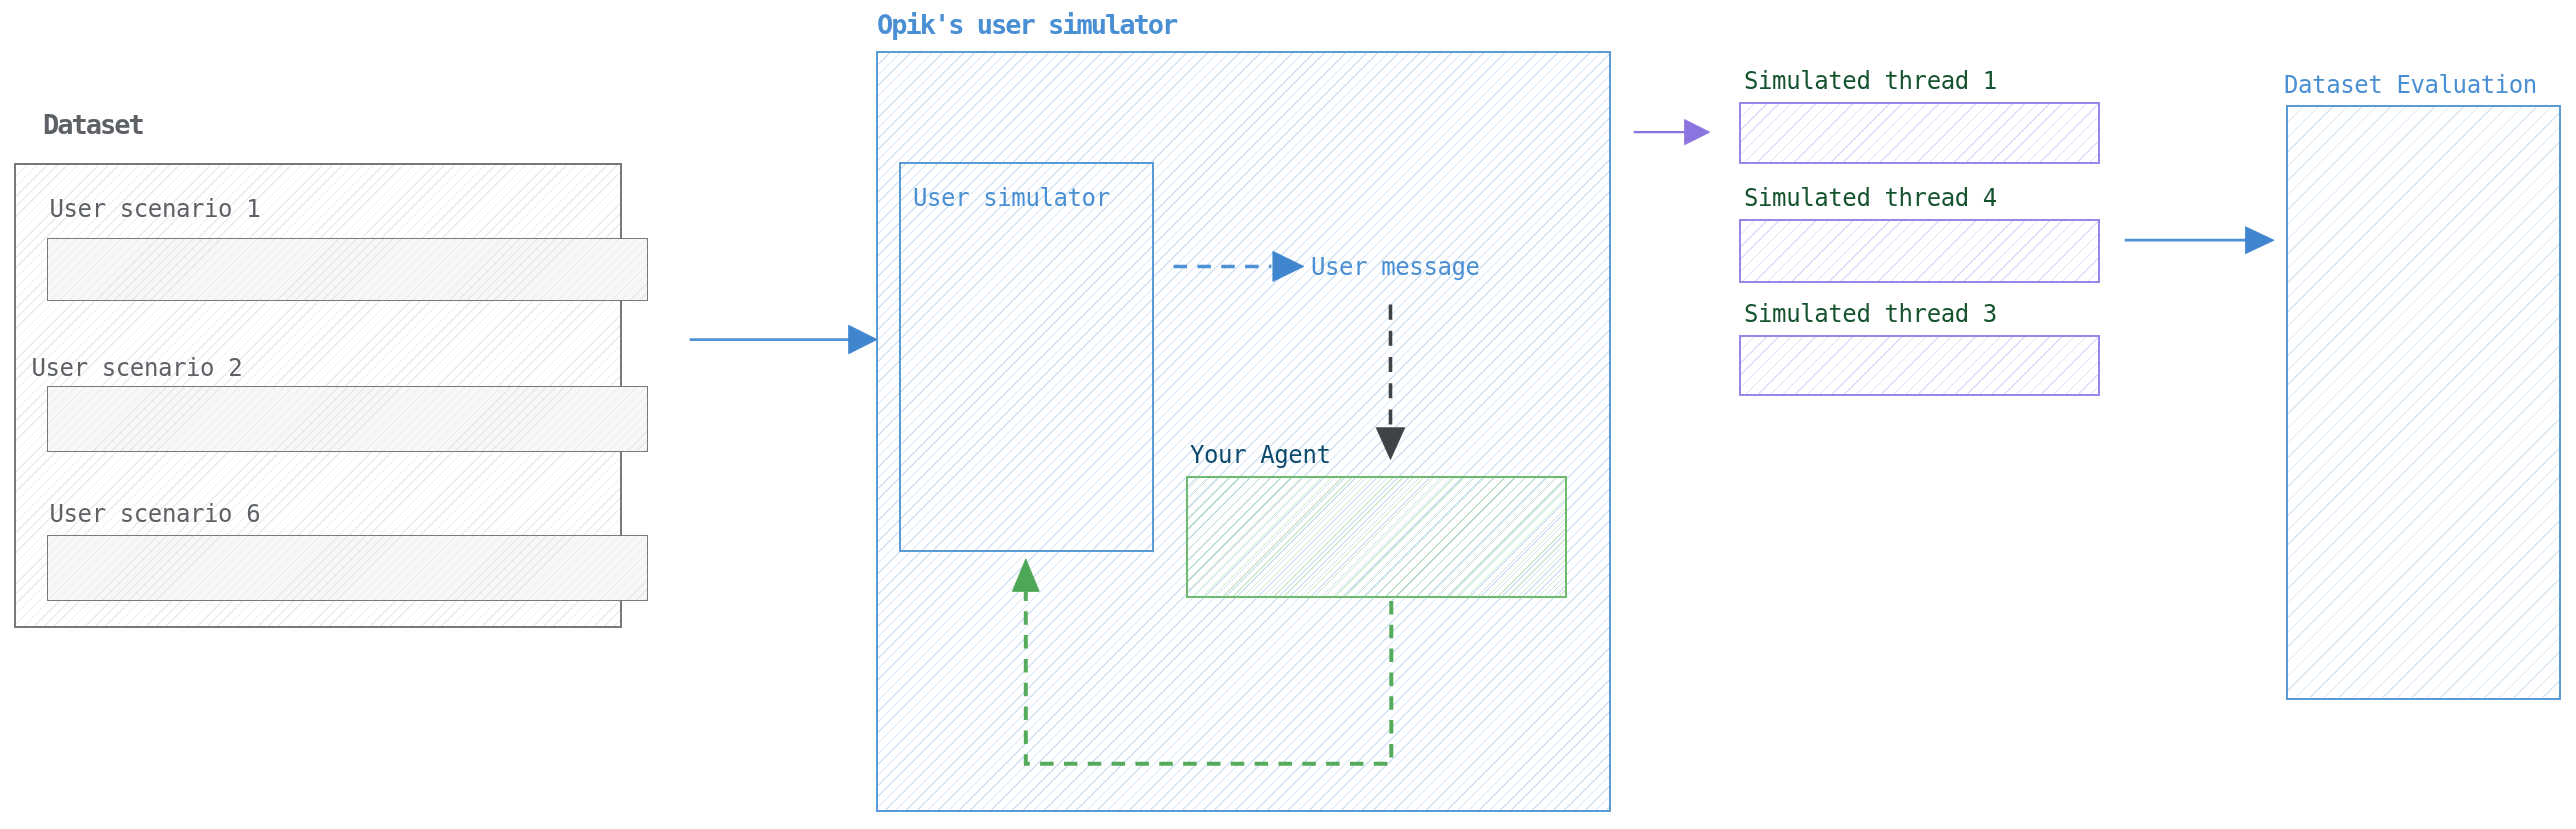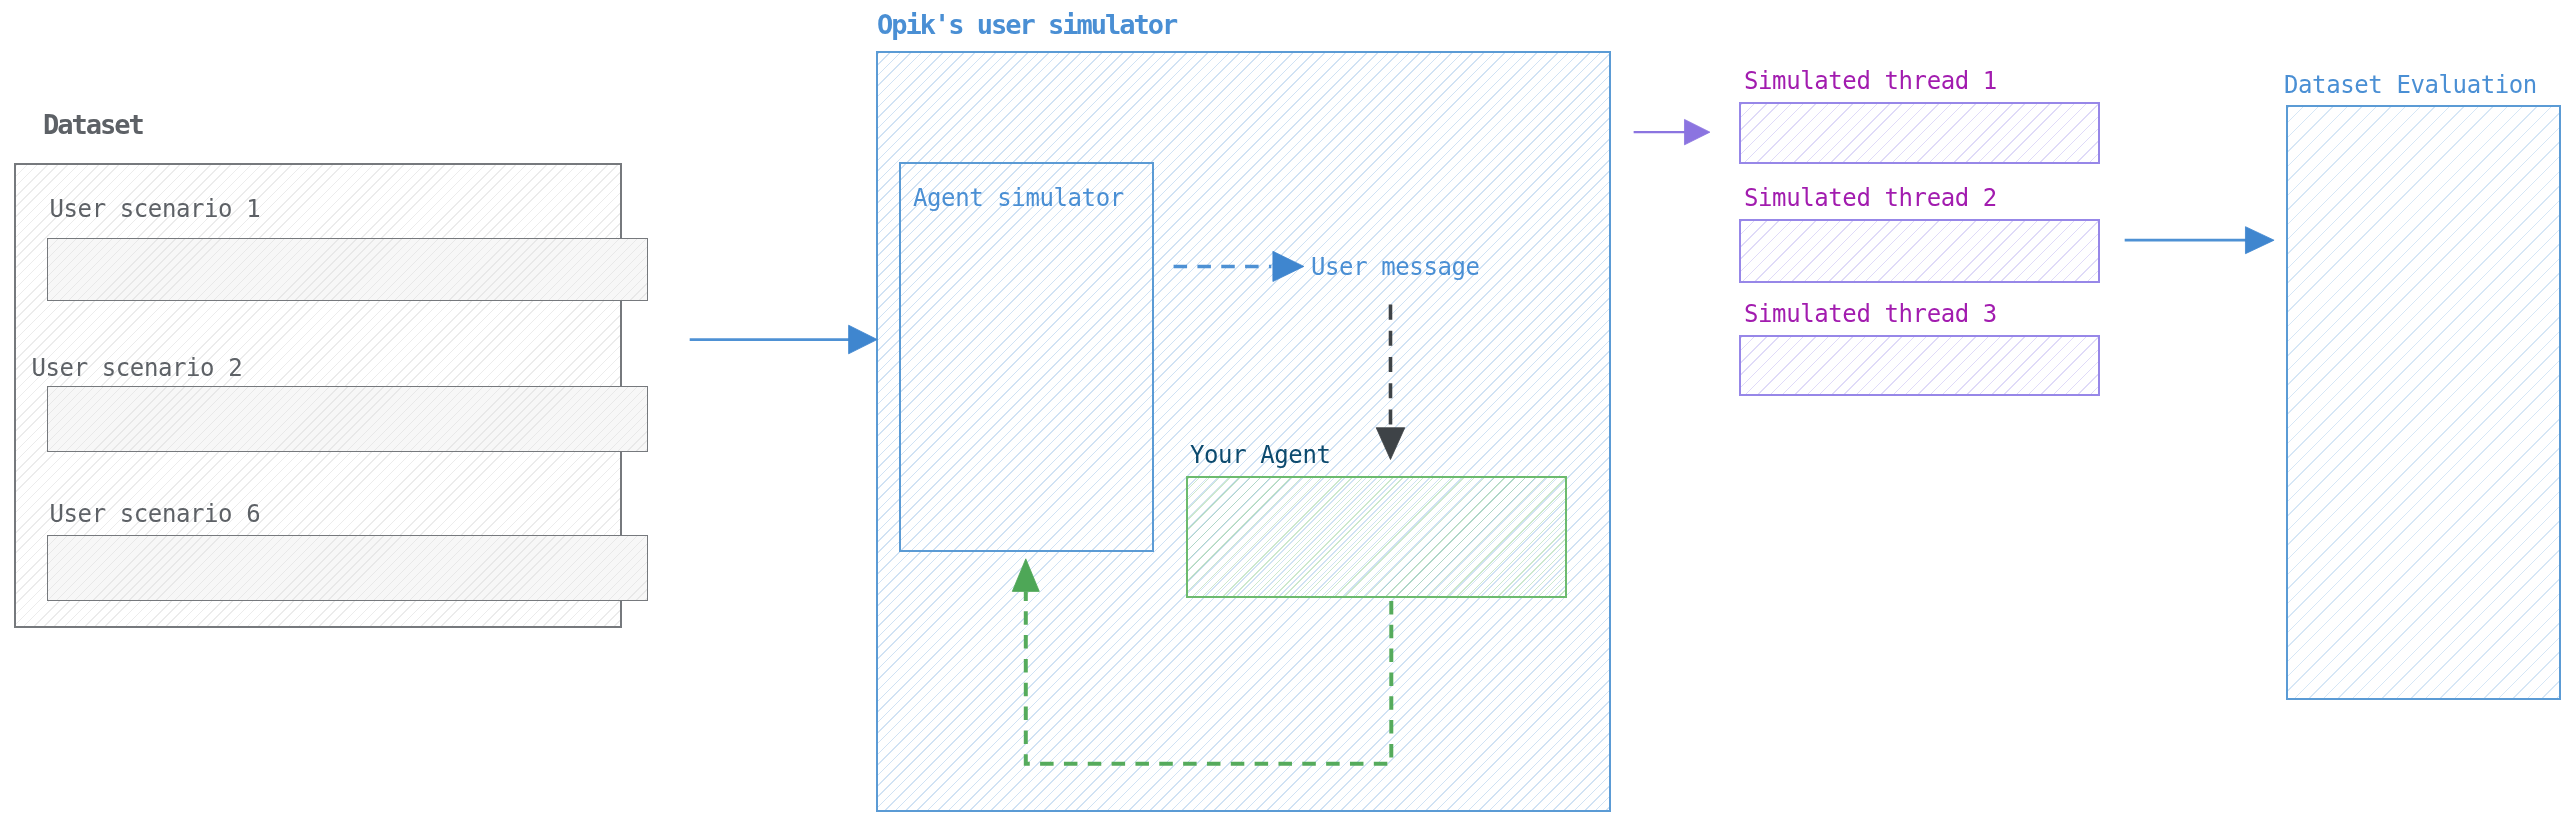--- a/index.html
+++ b/index.html
@@ -4,21 +4,21 @@
 <style>
   html,body{margin:0;padding:0;background:#ffffff;}
   .canvas{
     position:relative;width:2576px;height:830px;background:#ffffff;overflow:hidden;
     font-family:"DejaVu Sans Mono", monospace;
   }
   .label{position:absolute;white-space:nowrap;line-height:1.1;font-size:24px;letter-spacing:-0.4px;}
   .title{font-size:27px;letter-spacing:-2px;font-weight:bold;}
   .gray{color:#5d6166;}
   .blue{color:#4a8fd4;}
-  .purple{color:#a21caf;}
+  .purple{color:#14532d;}
   .green{color:#0c4a6e;}
   .box{position:absolute;box-sizing:border-box;}
 
   .dataset-box{
     left:13.5px;top:163px;width:608px;height:465px;
     border:2px solid #76797d;background-color:#ffffff;
     background-image:repeating-linear-gradient(135deg, rgba(125,125,125,0.15) 0 1.1px, transparent 1.1px 7.2px);
   }
   .scenario-box{
     width:601px;height:63px;border:1.6px solid #76797d;background-color:#f7f7f7;
@@ -64,31 +64,31 @@
     <div class="box scenario-box" style="left:31px;top:221px;height:66px"></div>
 
     <div class="label gray" style="left:34px;top:336px">User scenario 6</div>
     <div class="box scenario-box" style="left:31px;top:370px;height:66px"></div>
   </div>
 
   <div class="label title blue" style="left:877px;top:9.5px">Opik's user simulator</div>
   <div class="box opik-box"></div>
 
   <div class="box user-sim-box"></div>
-  <div class="label blue" style="left:913px;top:185px">Agent simulator</div>
+  <div class="label blue" style="left:913px;top:185px">User simulator</div>
 
   <div class="label blue" style="left:1311px;top:254px">User message</div>
 
   <div class="label green" style="left:1190px;top:442px">Your Agent</div>
   <div class="box agent-box"></div>
 
   <div class="label purple" style="left:1744px;top:68px">Simulated thread 1</div>
   <div class="box thread-box" style="top:102px;height:62px"></div>
 
-  <div class="label purple" style="left:1744px;top:185px">Simulated thread 2</div>
+  <div class="label purple" style="left:1744px;top:185px">Simulated thread 4</div>
   <div class="box thread-box" style="top:219px;height:64px"></div>
 
   <div class="label purple" style="left:1744px;top:301px">Simulated thread 3</div>
   <div class="box thread-box" style="top:335px;height:61px"></div>
 
   <div class="label blue" style="left:2284px;top:72px">Dataset Evaluation</div>
   <div class="box te-box"></div>
 
   <svg class="arrow-layer" viewBox="0 0 3242 1044" xmlns="http://www.w3.org/2000/svg">
 

